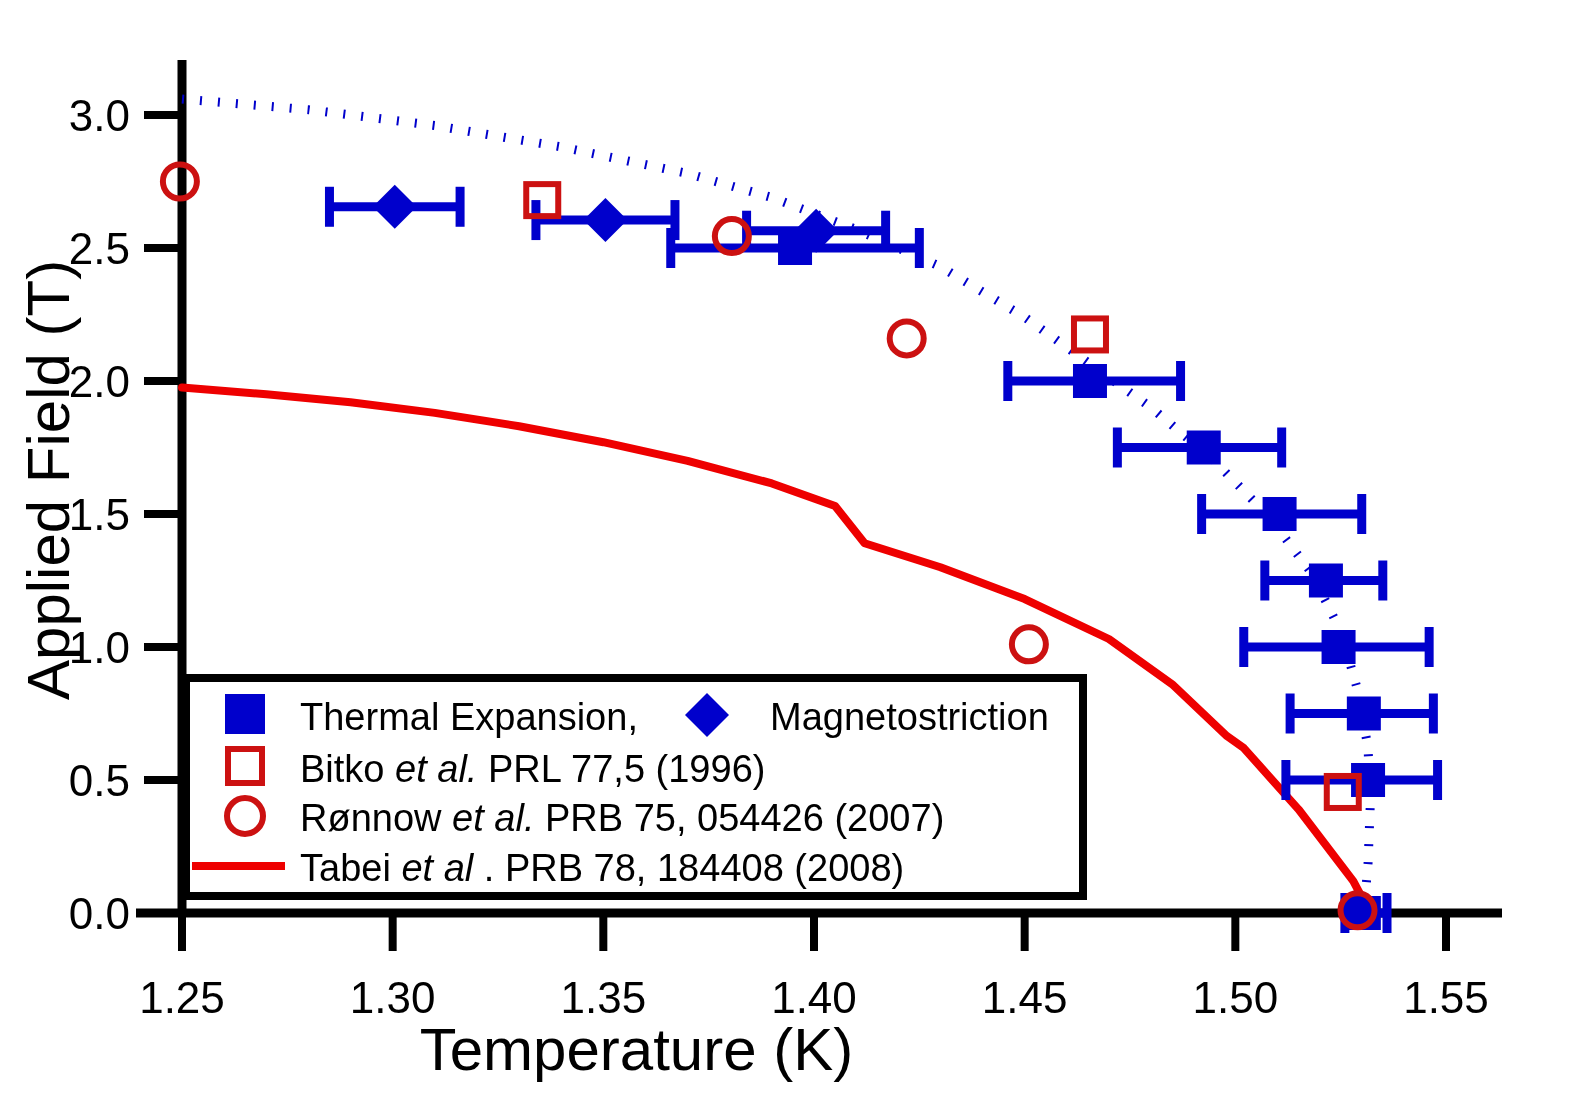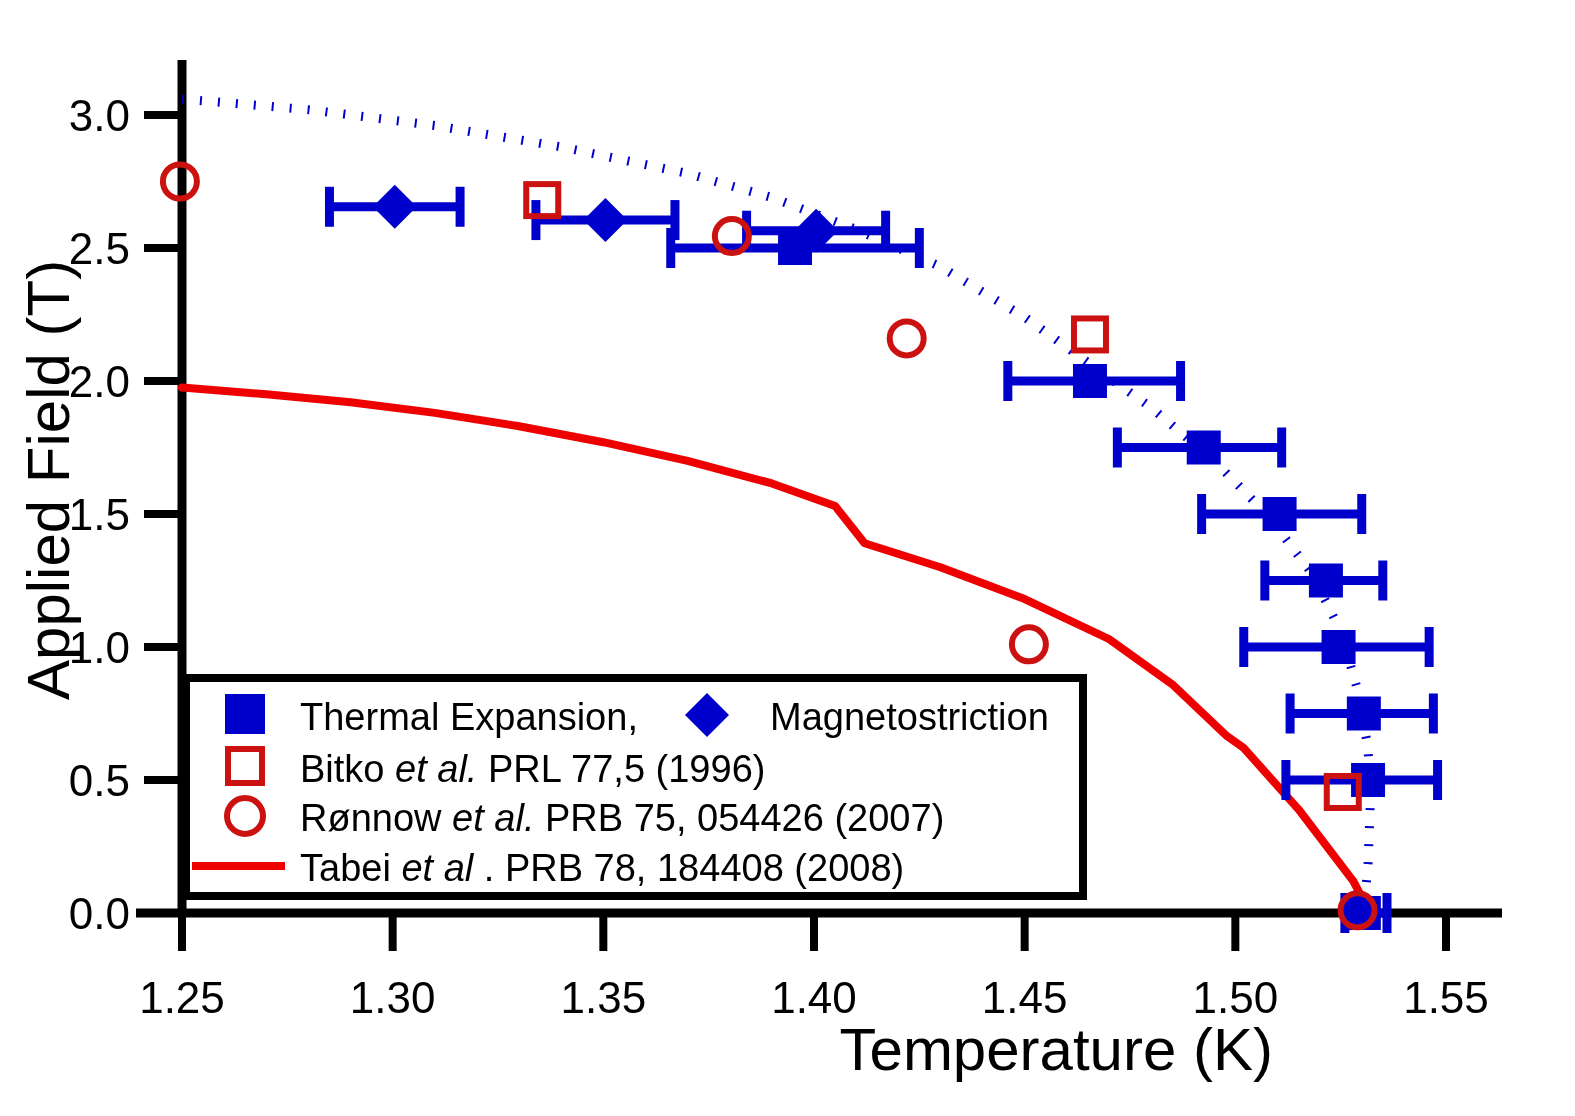--- a/index.html
+++ b/index.html
@@ -32,21 +32,21 @@
     fill:#000;
   }
   .legend-ital{ font-style:italic; }
 </style>
 </head>
 <body>
 
 <div id="root">
 
   <div class="ylabel" id="ylabel" style="left: 14px; top: 700px; transform: rotate(-90deg);">Applied Field (T)</div>
-  <div class="xlabel" id="xlabel" style="left: 0px; width: 1273px; text-align: right; top: 1015px;">Temperature (K)</div>
+  <div class="xlabel" id="xlabel" style="left: 0px; width: 1273px; text-align: center; top: 1015px;">Temperature (K)</div>
 
   <svg id="plot" width="1575" height="1116">
     <g id="g-axis">
         <line x1="182" y1="60" x2="182" y2="913" stroke="#000000" stroke-width="9"></line>
         <line x1="136" y1="913" x2="1502" y2="913" stroke="#000000" stroke-width="9"></line>
       </g>
     <g id="g-ticks">
         <line x1="144" y1="913" x2="182" y2="913" stroke="#000000" stroke-width="8"></line>
         <line x1="144" y1="780" x2="182" y2="780" stroke="#000000" stroke-width="8"></line>
         <line x1="144" y1="647" x2="182" y2="647" stroke="#000000" stroke-width="8"></line>

